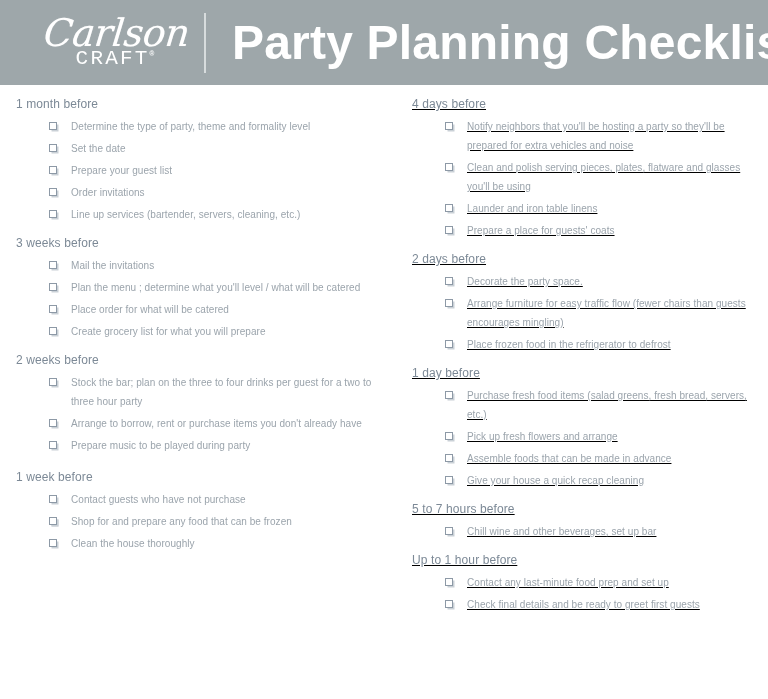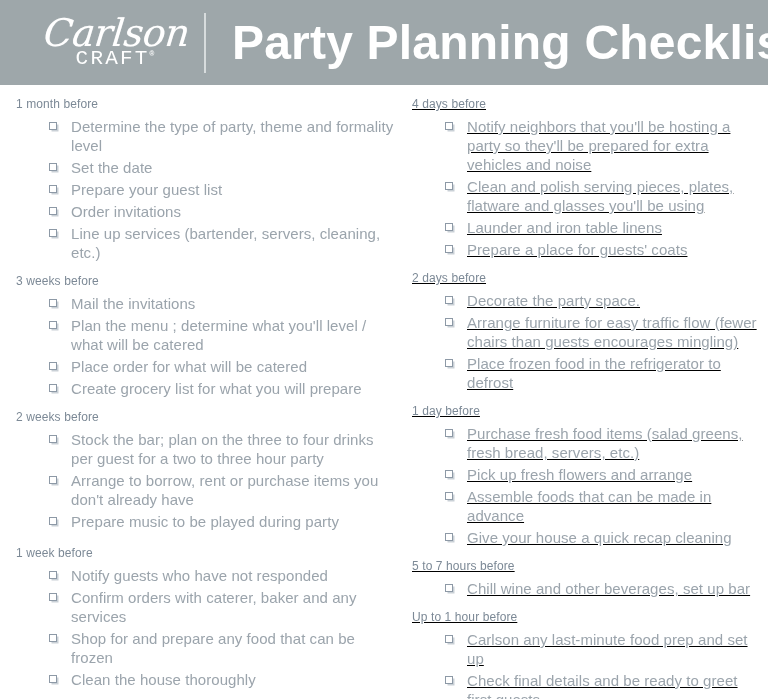--- a/index.html
+++ b/index.html
@@ -110,21 +110,21 @@
 
   ul.items {
     list-style: none;
     margin: 0;
     padding: 0;
   }
   li.item {
     position: relative;
     padding-left: 55px;
     margin-bottom: 3px;
-    font-size: 15px;
+    font-size: 10px;
     line-height: 19px;
     color: #9ba4ac;
     letter-spacing: 0.05px;
   }
   li.item .cbox {
     position: absolute;
     left: 33px;
     top: 5px;
     width: 8px;
     height: 8px;
@@ -210,25 +210,24 @@
             <span class="cbox"></span>
             <span class="txt">Prepare music to be played during party</span>
           </li>
         </ul>
       </div>
       <div class="section gap-large">
         <h2 class="section-title">1 week before</h2>
         <ul class="items">
           <li class="item">
             <span class="cbox"></span>
-            <span class="txt">Notify guests who have not responded</span>
-          </li>
-          <li class="item">
-            <span class="cbox"></span>
-            <span class="txt">Confirm orders with caterer, baker and any services</span>
+            <span class="txt">Contact guests who have not purchase</span>
+          </li>
+          <li class="item">
+            <span class="cbox"></span>
           </li>
           <li class="item">
             <span class="cbox"></span>
             <span class="txt">Shop for and prepare any food that can be frozen</span>
           </li>
           <li class="item">
             <span class="cbox"></span>
             <span class="txt">Clean the house thoroughly</span>
           </li>
         </ul>
@@ -301,21 +300,21 @@
             <span class="cbox"></span>
             <span class="txt">Chill wine and other beverages, set up bar</span>
           </li>
         </ul>
       </div>
       <div class="section">
         <h2 class="section-title">Up to 1 hour before</h2>
         <ul class="items">
           <li class="item">
             <span class="cbox"></span>
-            <span class="txt">Carlson any last-minute food prep and set up</span>
+            <span class="txt">Contact any last-minute food prep and set up</span>
           </li>
           <li class="item">
             <span class="cbox"></span>
             <span class="txt">Check final details and be ready to greet first guests</span>
           </li>
         </ul>
       </div>
     </div>
 </div>
 

